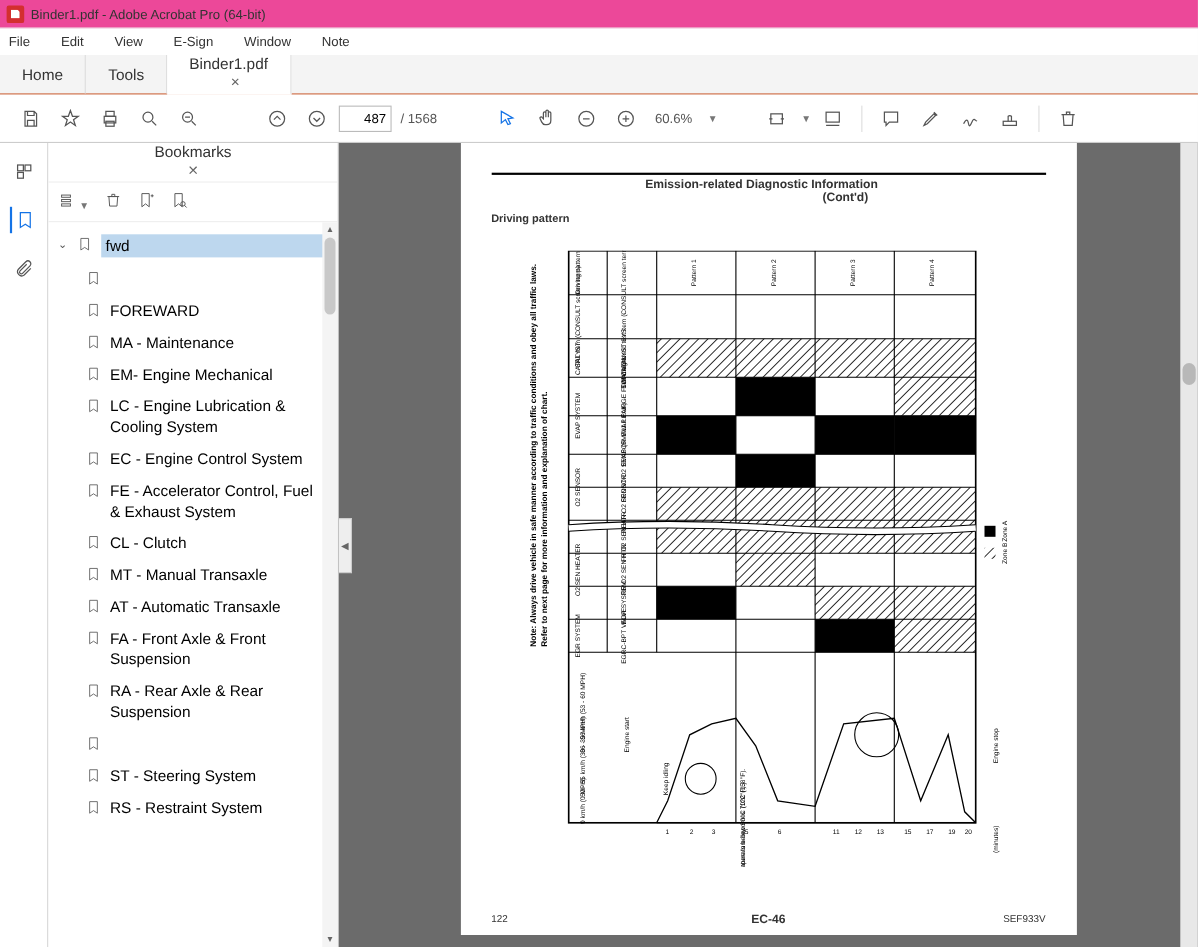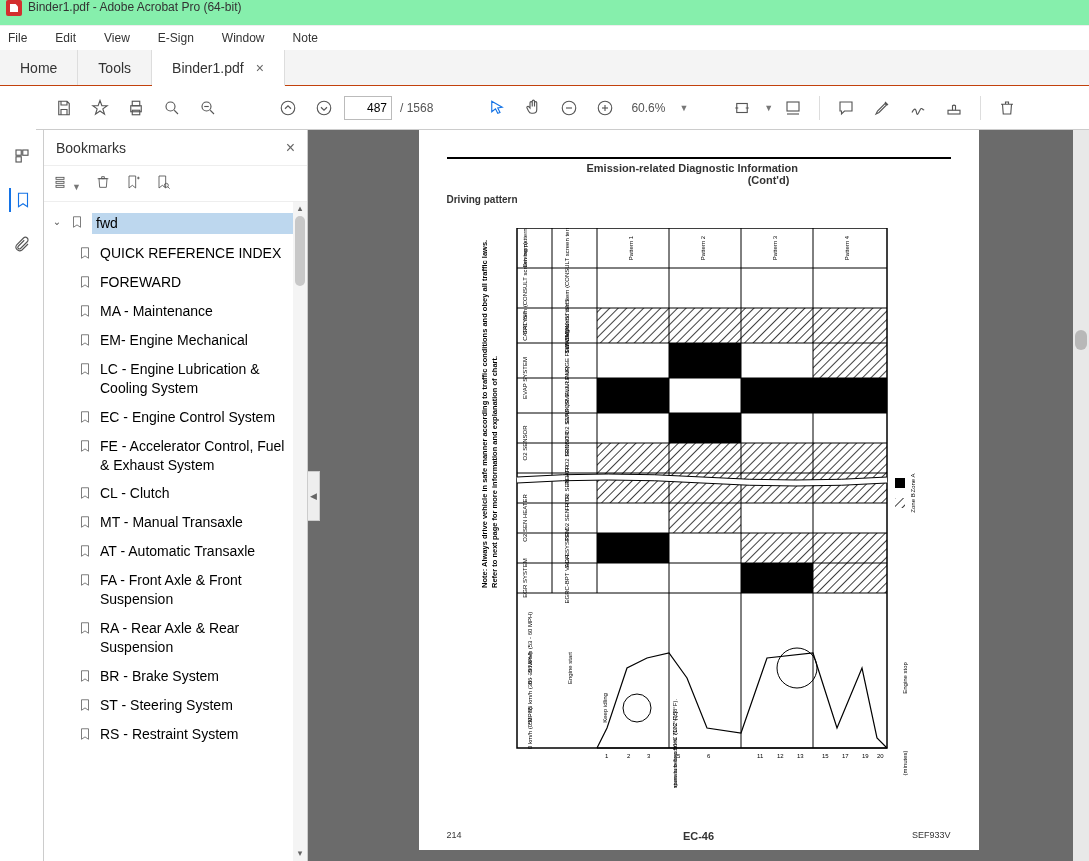--- a/index.html
+++ b/index.html
@@ -1,50 +1,50 @@
 <!DOCTYPE html>
 <html><head>
 <meta charset="utf-8">
 <style>
 * { box-sizing: border-box; margin: 0; padding: 0; font-family: "Segoe UI", Arial, sans-serif; }
 body { background: #fff; font-size: 13px; color: #333; overflow: hidden; }
 
-.title-bar { height: 26px; display: flex; padding: 0 6px; background: #86efac; border-bottom: 1px solid #eee; }
+.title-bar { height: 26px; display: flex; align-items: center; padding: 0 6px; background: #ec4899; border-bottom: 1px solid #eee; }
 .title-bar .pdf-icon { width: 16px; height: 16px; background: #d32f2f; border-radius: 2px; display: flex; align-items: center; justify-content: center; margin-right: 6px; }
 .title-bar .pdf-icon::after { content: ""; width: 8px; height: 8px; background: #fff; clip-path: polygon(0 0, 70% 0, 100% 30%, 100% 100%, 0 100%); }
 .title-bar .title-text { font-size: 12px; color: #333; }
 
 .menu-bar { height: 24px; display: flex; align-items: center; padding: 0 8px; background: #fff; gap: 28px; }
 .menu-bar span { font-size: 12px; color: #333; cursor: default; }
 
 .tab-bar { height: 36px; display: flex; align-items: stretch; background: #f4f4f4; border-bottom: 1px solid #c2410c; }
 .tab { display: flex; align-items: center; padding: 0 20px; font-size: 14px; color: #333; border-right: 1px solid #ddd; cursor: default; }
-.tab.active { background: #fff; border-bottom: 1px solid #fff; margin-bottom: -1px; }
+.tab.active { background: #fff; border-bottom: 1px solid #fff; margin-bottom: -1px; flex-direction: column; }
 .tab .close-x { margin-left: 12px; font-size: 14px; color: #666; }
 
-.toolbar { height: 44px; display: flex; align-items: center; padding: 0 12px; background: #fff; border-bottom: 1px solid #ccc; gap: 4px; margin-left: 36px; }
+.toolbar { height: 44px; display: flex; align-items: center; padding: 0 12px; background: #fff; border-bottom: 1px solid #ccc; gap: 4px; }
 .tb-btn { width: 32px; height: 32px; display: flex; align-items: center; justify-content: center; color: #555; cursor: default; border-radius: 3px; }
 .tb-btn svg { width: 18px; height: 18px; stroke: currentColor; fill: none; stroke-width: 1.5; }
 .tb-sep { width: 1px; height: 24px; background: #ddd; margin: 0 6px; }
 .page-input { width: 48px; height: 24px; text-align: right; padding: 0 4px; border: 1px solid #bbb; font-size: 12px; }
 .page-total { font-size: 12px; color: #555; margin-left: 4px; }
 .zoom-display { font-size: 12px; color: #555; padding: 0 6px; min-width: 48px; }
 .dropdown-caret { font-size: 9px; color: #777; margin-left: 2px; }
 .toolbar .spacer-sm { width: 40px; }
 .toolbar .spacer-lg { width: 30px; }
 
 .main { display: flex; height: calc(861px - 26px - 24px - 36px - 44px); }
 
 .left-rail { width: 44px; background: #fff; border-right: 1px solid #ccc; display: flex; flex-direction: column; align-items: center; padding-top: 14px; gap: 20px; }
 .rail-btn { width: 24px; height: 24px; display: flex; align-items: center; justify-content: center; color: #555; }
 .rail-btn.active { color: #1473e6; border-left: 2px solid #1473e6; margin-left: -2px; padding-left: 2px; }
 .rail-btn svg { width: 18px; height: 18px; stroke: currentColor; fill: none; stroke-width: 1.5; }
 
 .bookmarks-pane { width: 264px; background: #fff; border-right: 1px solid #ccc; display: flex; flex-direction: column; }
-.bm-header { height: 36px; display: flex; align-items: center; justify-content: space-between; padding: 0 12px; border-bottom: 1px solid #eee; }
+.bm-header { height: 36px; display: flex; align-items: center; justify-content: space-between; padding: 0 12px; border-bottom: 1px solid #eee; flex-direction: column; }
 .bm-header .bm-title { font-size: 14px; color: #333; }
 .bm-header .close-pane { font-size: 16px; color: #666; }
 .bm-toolbar { height: 36px; display: flex; align-items: center; padding: 0 10px; gap: 14px; border-bottom: 1px solid #eee; }
 .bm-toolbar .bm-tb { color: #555; }
 .bm-toolbar svg { width: 16px; height: 16px; stroke: currentColor; fill: none; stroke-width: 1.3; }
 
 .bm-list { flex: 1; overflow-y: auto; padding: 6px 0 6px 6px; position: relative; }
 .bm-item { display: flex; align-items: flex-start; padding: 5px 6px 5px 0; gap: 6px; cursor: default; }
 .bm-item .expand { width: 14px; display: flex; justify-content: center; font-size: 10px; color: #555; margin-top: 3px; }
 .bm-item .bm-icon { width: 16px; margin-top: 2px; flex-shrink: 0; }
@@ -273,21 +273,20 @@
         <span class="bm-icon"><svg viewBox="0 0 24 24">
               <path d="M6 3h12v18l-6-4-6 4z"></path>
             </svg></span>
         <span class="bm-label">fwd</span>
       </div>
       <div class="bm-children" id="bm-children">
           <div class="bm-item">
             <span class="bm-icon"><svg viewBox="0 0 24 24">
                 <path d="M6 3h12v18l-6-4-6 4z"></path>
               </svg></span>
-            <span class="bm-label">QUICK REFERENCE INDEX</span>
           </div>
           <div class="bm-item">
             <span class="bm-icon"><svg viewBox="0 0 24 24">
                 <path d="M6 3h12v18l-6-4-6 4z"></path>
               </svg></span>
             <span class="bm-label">FOREWARD</span>
           </div>
           <div class="bm-item">
             <span class="bm-icon"><svg viewBox="0 0 24 24">
                 <path d="M6 3h12v18l-6-4-6 4z"></path>
@@ -345,21 +344,20 @@
           <div class="bm-item">
             <span class="bm-icon"><svg viewBox="0 0 24 24">
                 <path d="M6 3h12v18l-6-4-6 4z"></path>
               </svg></span>
             <span class="bm-label">RA - Rear Axle &amp; Rear Suspension</span>
           </div>
           <div class="bm-item">
             <span class="bm-icon"><svg viewBox="0 0 24 24">
                 <path d="M6 3h12v18l-6-4-6 4z"></path>
               </svg></span>
-            <span class="bm-label">BR - Brake System</span>
           </div>
           <div class="bm-item">
             <span class="bm-icon"><svg viewBox="0 0 24 24">
                 <path d="M6 3h12v18l-6-4-6 4z"></path>
               </svg></span>
             <span class="bm-label">ST - Steering System</span>
           </div>
           <div class="bm-item">
             <span class="bm-icon"><svg viewBox="0 0 24 24">
                 <path d="M6 3h12v18l-6-4-6 4z"></path>
@@ -507,20 +505,20 @@
             </g>
 
             <g font-size="7.5" font-weight="bold" fill="#000">
               <text transform="rotate(-90) translate(-360,10)" text-anchor="start">Note: Always drive vehicle in safe manner according to traffic conditions and obey all traffic laws.</text>
               <text transform="rotate(-90) translate(-360,20)" text-anchor="start">Refer to next page for more information and explanation of chart.</text>
             </g>
             </g>
           </svg>
         </div>
         <div class="doc-footer">
-          <span>214</span>
+          <span>122</span>
           <span class="center">EC-46</span>
           <span>SEF933V</span>
         </div>
       </div>
     </div>
   </div>
 </div>
 
 </body></html>

